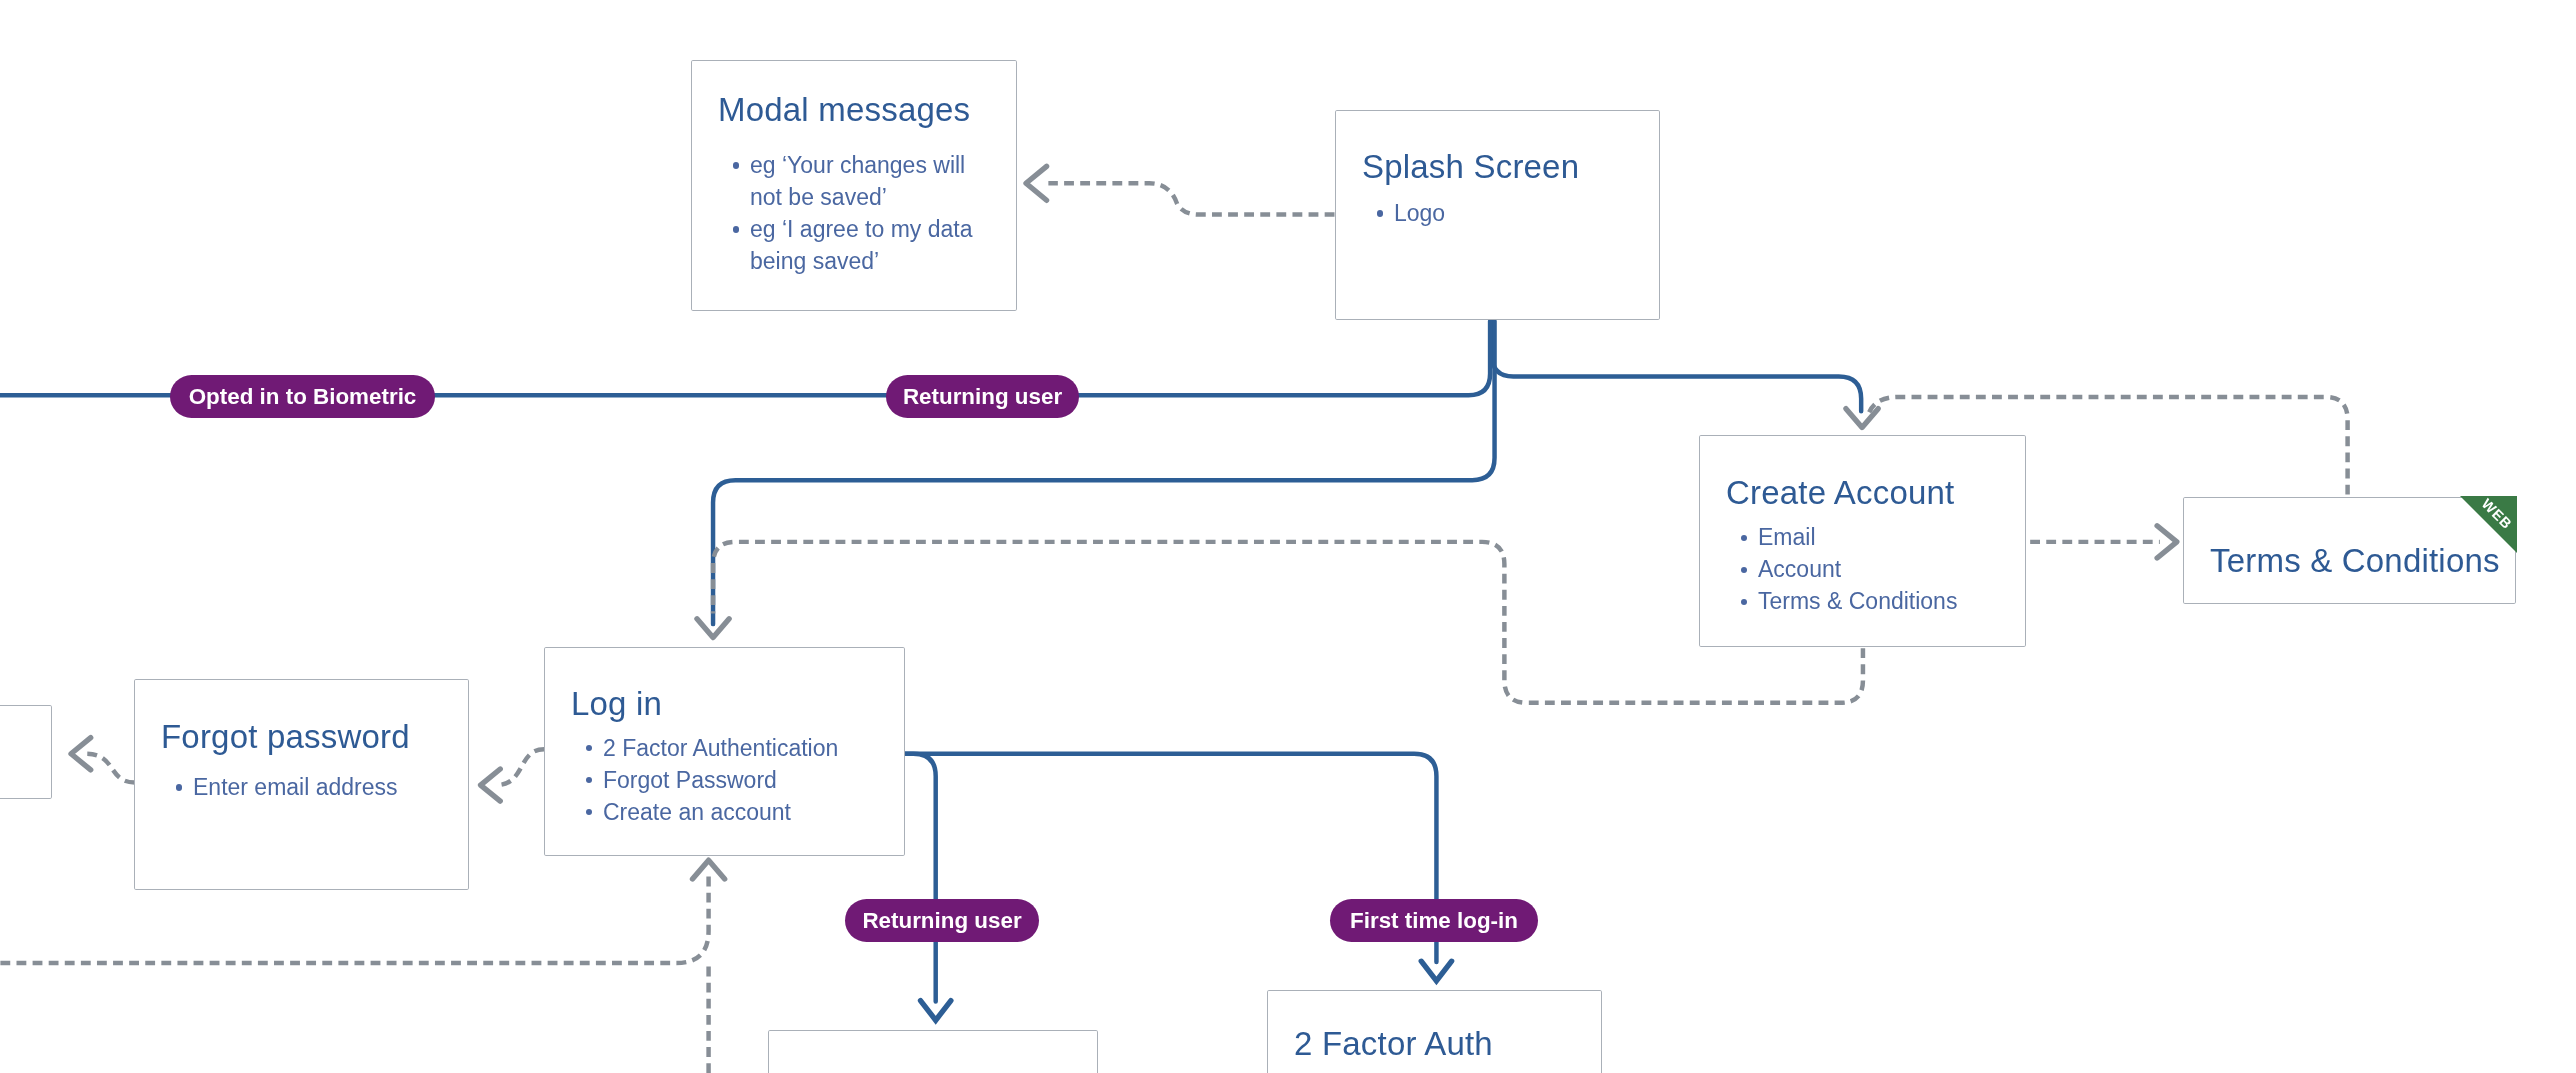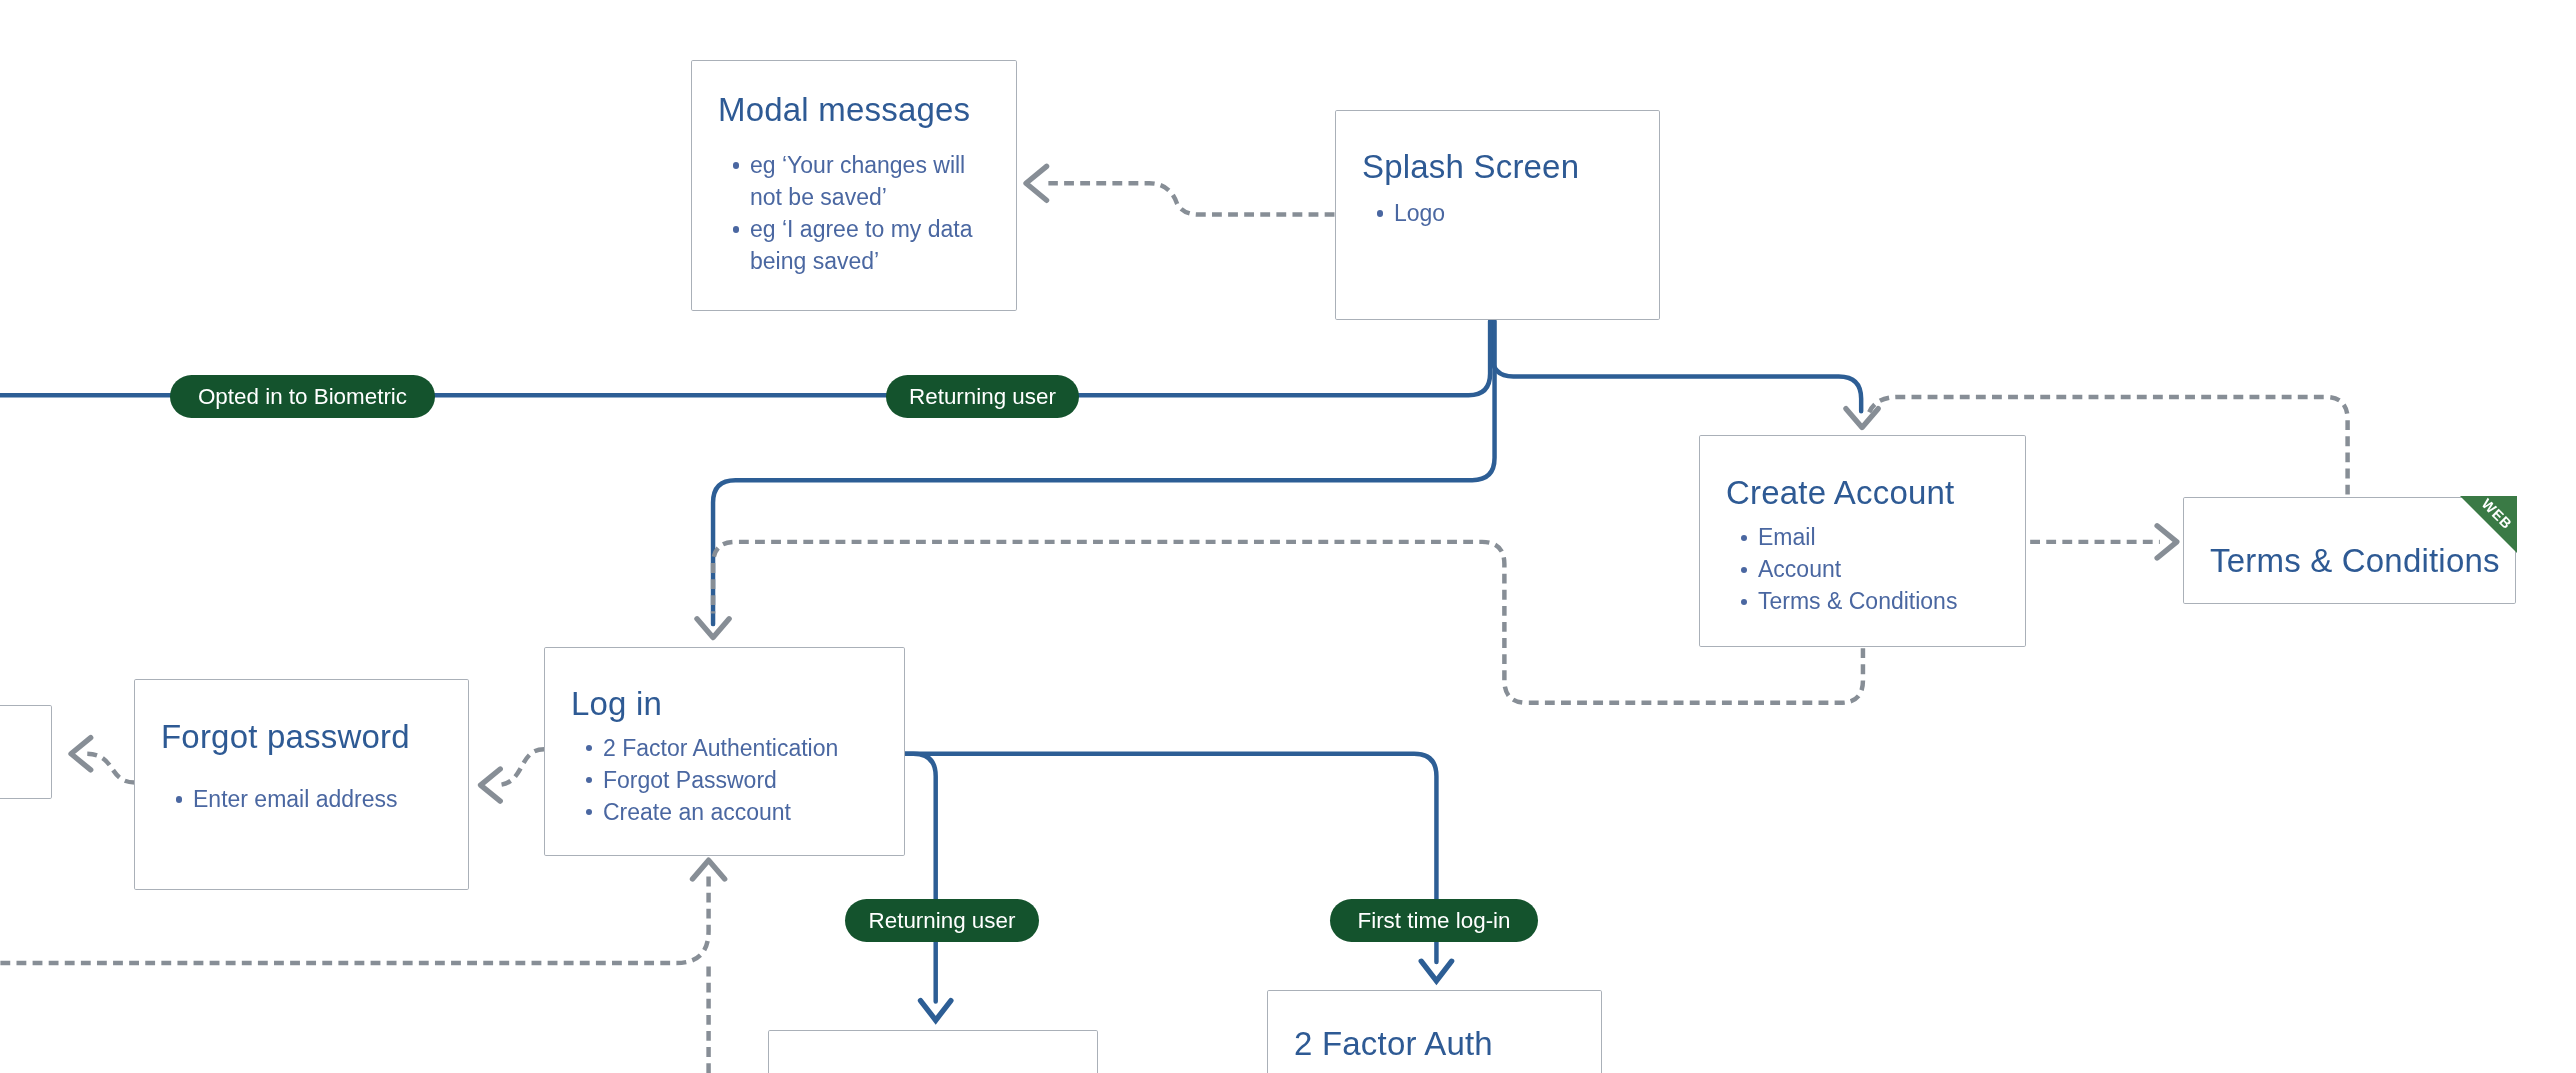--- a/index.html
+++ b/index.html
@@ -38,41 +38,41 @@
   #node-create  {left:1699px;top:435px; width:327px;height:212px;}
   #node-create  .title{padding-top:42px;}
   #node-create  ul{margin-top:13.4px;}
   #node-terms   {left:2183px;top:497px; width:333px;height:107px;}
   #node-terms   .title{padding-top:48px;}
   #node-login   {left:544px; top:647px; width:361px;height:209px;}
   #node-login   .title{padding-top:41px;}
   #node-login   ul{margin-top:12.5px;}
   #node-forgot  {left:134px; top:679px; width:335px;height:211px;}
   #node-forgot  .title{padding-top:42px;}
-  #node-forgot  ul{margin-top:31px;}
+  #node-forgot  ul{margin-top:19px;}
   #node-twofa   {left:1267px;top:990px;width:335px;height:134px;}
   #node-twofa   .title{padding-top:38px;}
   #node-partial-left  {left:-55px;top:705px;width:107px;height:94px;}
   #node-partial-bottom{left:768px;top:1030px;width:330px;height:89px;}
 
   
   .ribbon{
     position:absolute;top:-1.8px;right:-1.8px;width:0;height:0;
     border-top:57px solid #3a7a45;border-left:57px solid transparent;
   }
   .ribbon span{
     position:absolute;top:-47px;right:1.8px;color:#ffffff;font-weight:bold;font-size:14.3px;
     letter-spacing:0.9px;transform:rotate(45deg);transform-origin:center;
   }
 
   
   .pill{
-    position:absolute;height:43px;border-radius:21.5px;background:#14532d;color:#ffffff;
+    position:absolute;height:43px;border-radius:21.5px;background:#701a75;color:#ffffff;
     font-size:22.4px;display:flex;align-items:center;justify-content:center;
-    box-sizing:border-box;padding:0 9px;
+    box-sizing:border-box;padding:0 9px;font-weight:bold;
   }
   #pill-biometric      {left:170px; top:375px;width:265px;}
   #pill-returning-top  {left:886px; top:375px;width:193px;}
   #pill-returning-bot  {left:845px; top:899px;width:194px;}
   #pill-first-time     {left:1330px;top:899px;width:208px;}
 </style>
 </head>
 <body>
 
 <div id="stage">

